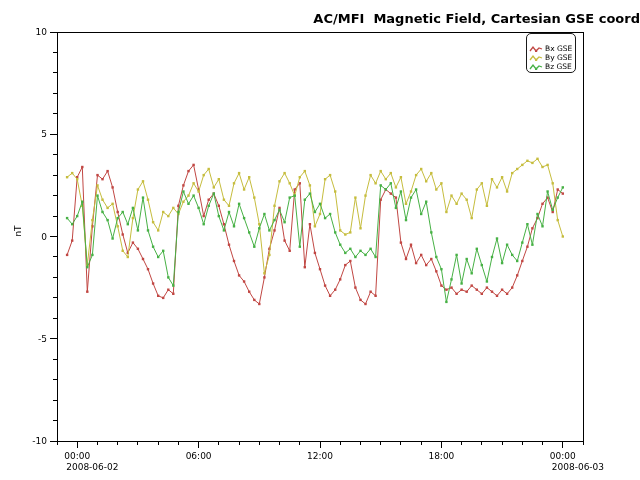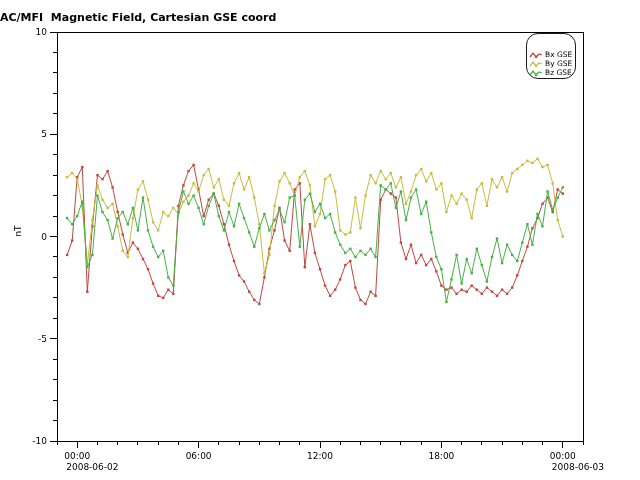--- a/index.html
+++ b/index.html
@@ -1,24 +1,24 @@
 <!DOCTYPE html>
 <html><head>
 <meta charset="utf-8">
 <style>
   html,body{margin:0;padding:0;background:#ffffff;}
   #screen{position:relative;width:640px;height:480px;background:#ffffff;overflow:hidden;
           font-family:"DejaVu Sans","Liberation Sans",sans-serif;}
-  #chart-title{position:absolute;top:11px;left:0;width:640px;text-align:left;
-               font-size:11px;font-weight:bold;color:#000;white-space:pre;}
+  #chart-title{position:absolute;top:11px;left:0;width:640px;text-align:right;
+               font-size:13px;font-weight:bold;color:#000;white-space:pre;}
   #plot-svg{position:absolute;left:0;top:0;}
   #ylabel{position:absolute;left:8px;top:226px;font-size:9px;color:#000;
           transform:rotate(-90deg);transform-origin:center;width:20px;text-align:center;}
   #legend{position:absolute;left:526px;top:33px;background:#fff;border:1px solid #1a1a1a;
-          border-radius:12px;padding:16px 3px 1px 2px;display:flex;flex-direction:column;}
+          border-radius:5px;padding:10px 3px 1px 2px;display:flex;flex-direction:column;}
   .legend-row{display:flex;align-items:center;height:9px;}
   .legend-row span{font-size:7.5px;color:#000;white-space:pre;line-height:9px;}
   .legend-swatch{margin-right:2px;}
   .ticktext{font-size:9px;fill:#000;}
 </style>
 </head>
 <body>
 
 <div id="screen">
   <div id="chart-title">AC/MFI  Magnetic Field, Cartesian GSE coord</div>

